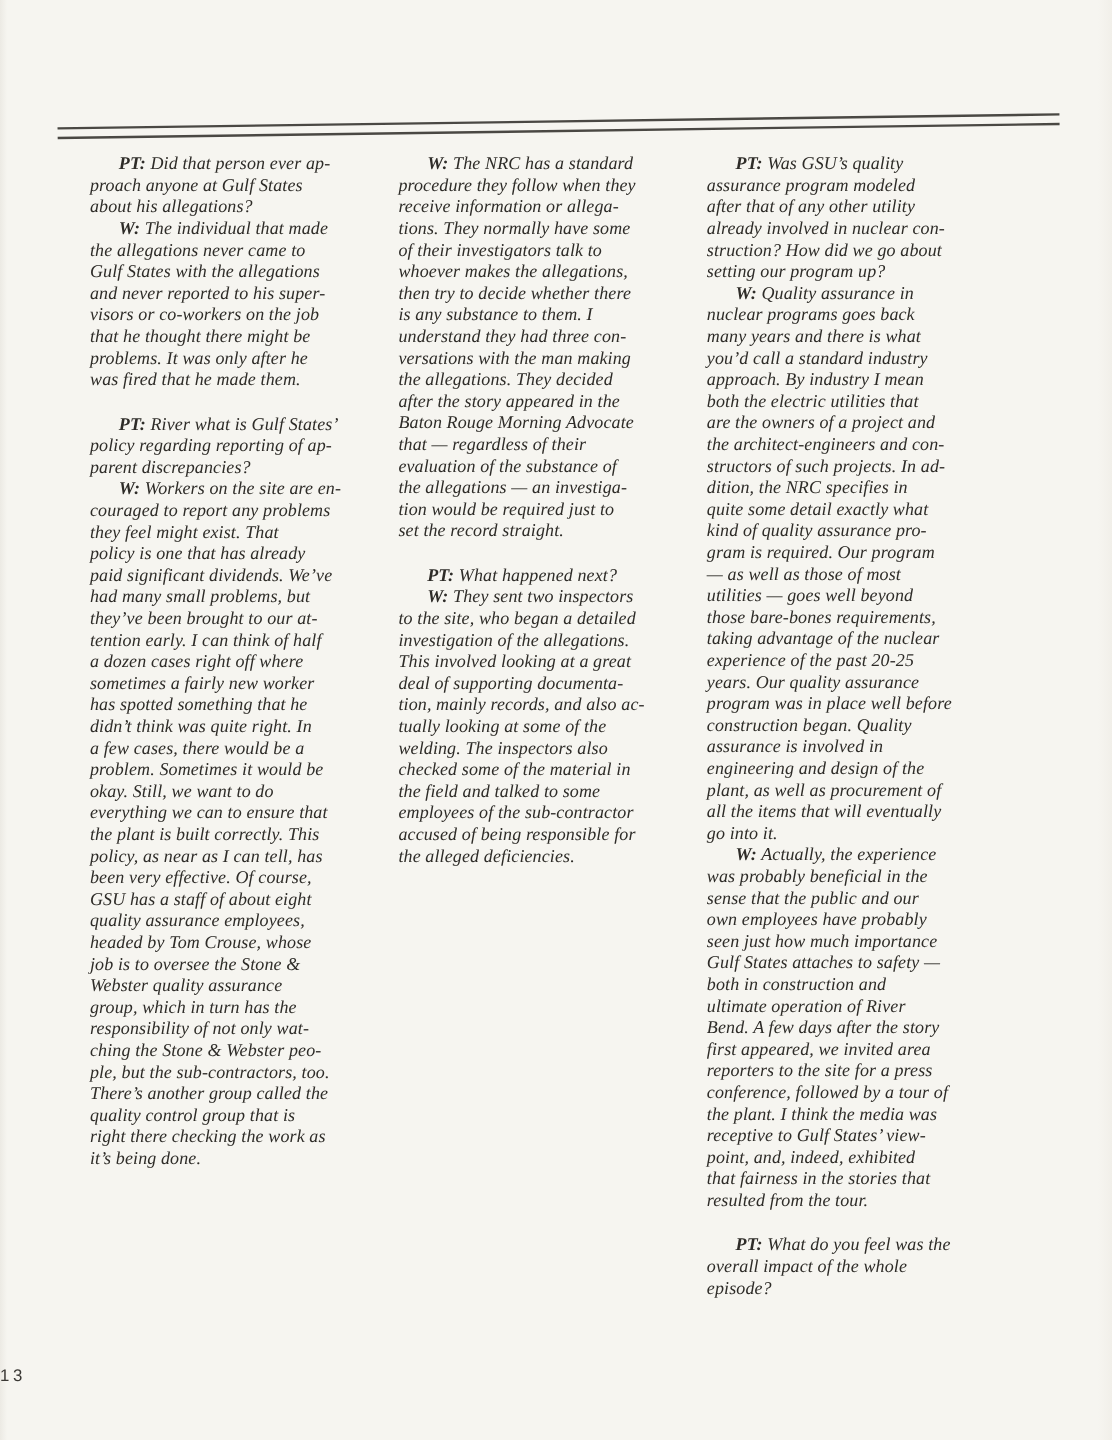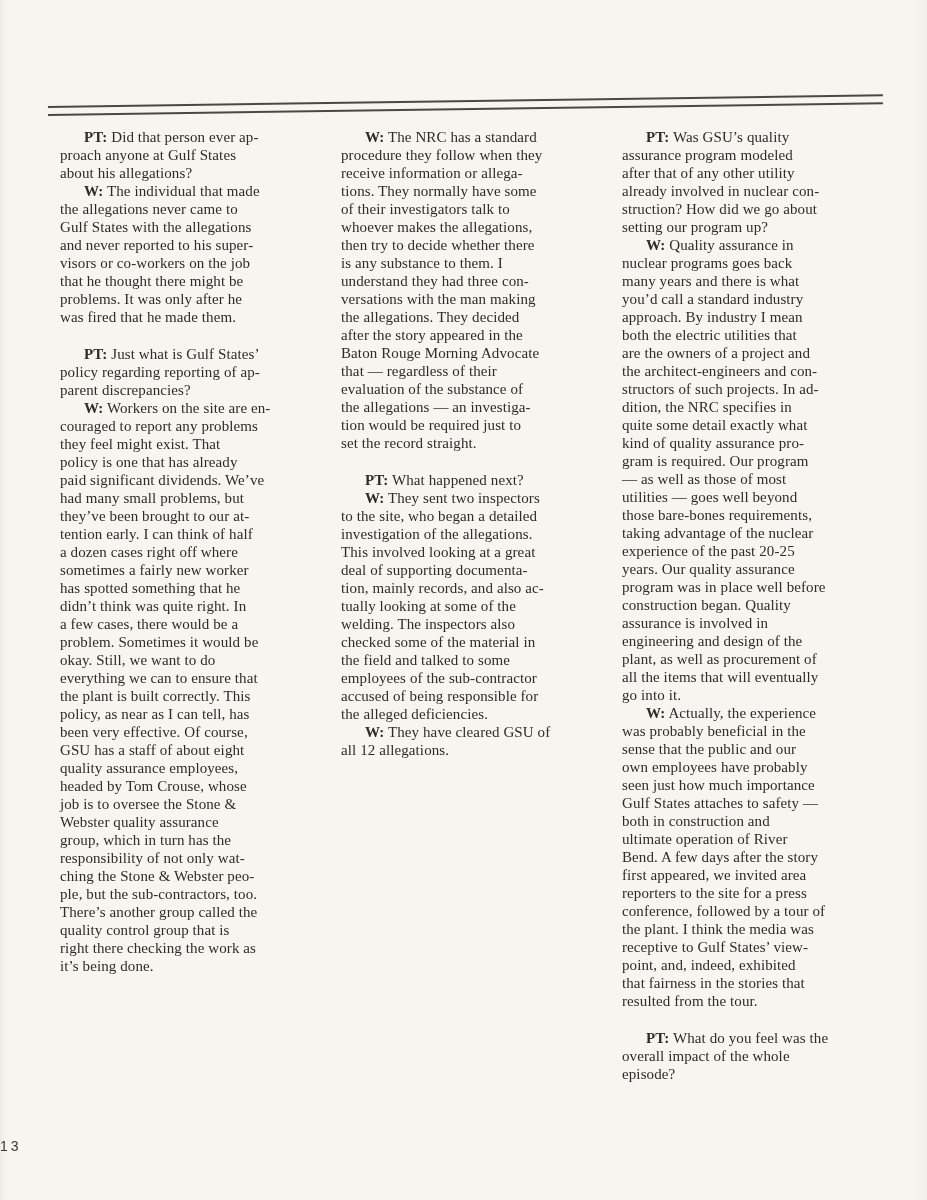--- a/index.html
+++ b/index.html
@@ -26,24 +26,25 @@
     transform-origin: left center;
   }
   .rule-line {
     height: 2px;
     background: #4a4843;
     margin-bottom: 6px;
   }
   .rule-line:last-child { margin-bottom: 0; height: 1.5px; }
   .columns {
     position: absolute;
-    left: 60px;
+    left: 75px;
     top: 128px;
     display: flex;
-    gap: 26px;
+    gap: 2px;
+    font-style: italic;
   }
   .column {
     width: 255px;
     font-size: 15px;
     line-height: 18px;
     letter-spacing: 0.1px;
   }
   .para {
     margin: 0;
     text-indent: 24px;
@@ -79,21 +80,21 @@
 proach anyone at Gulf States
 about his allegations?</span></p>
         <p class="para"><b class="speaker">W:</b><span> The individual that made
 the allegations never came to
 Gulf States with the allegations
 and never reported to his super-
 visors or co-workers on the job
 that he thought there might be
 problems. It was only after he
 was fired that he made them.</span></p>
-        <p class="para gap"><b class="speaker">PT:</b><span> Just what is Gulf States’
+        <p class="para gap"><b class="speaker">PT:</b><span> River what is Gulf States’
 policy regarding reporting of ap-
 parent discrepancies?</span></p>
         <p class="para"><b class="speaker">W:</b><span> Workers on the site are en-
 couraged to report any problems
 they feel might exist. That
 policy is one that has already
 paid significant dividends. We’ve
 had many small problems, but
 they’ve been brought to our at-
 tention early. I can think of half
@@ -148,22 +149,20 @@
 This involved looking at a great
 deal of supporting documenta-
 tion, mainly records, and also ac-
 tually looking at some of the
 welding. The inspectors also
 checked some of the material in
 the field and talked to some
 employees of the sub-contractor
 accused of being responsible for
 the alleged deficiencies.</span></p>
-        <p class="para"><b class="speaker">W:</b><span> They have cleared GSU of
-all 12 allegations.</span></p>
       </div>
     <div class="column">
         <p class="para"><b class="speaker">PT:</b><span> Was GSU’s quality
 assurance program modeled
 after that of any other utility
 already involved in nuclear con-
 struction? How did we go about
 setting our program up?</span></p>
         <p class="para"><b class="speaker">W:</b><span> Quality assurance in
 nuclear programs goes back

